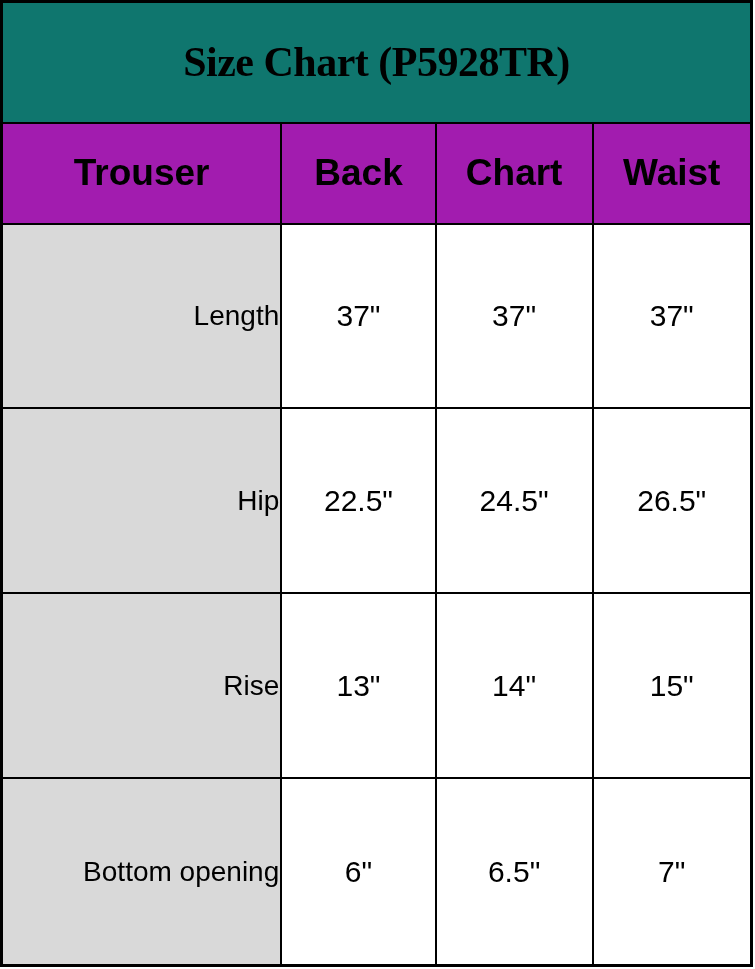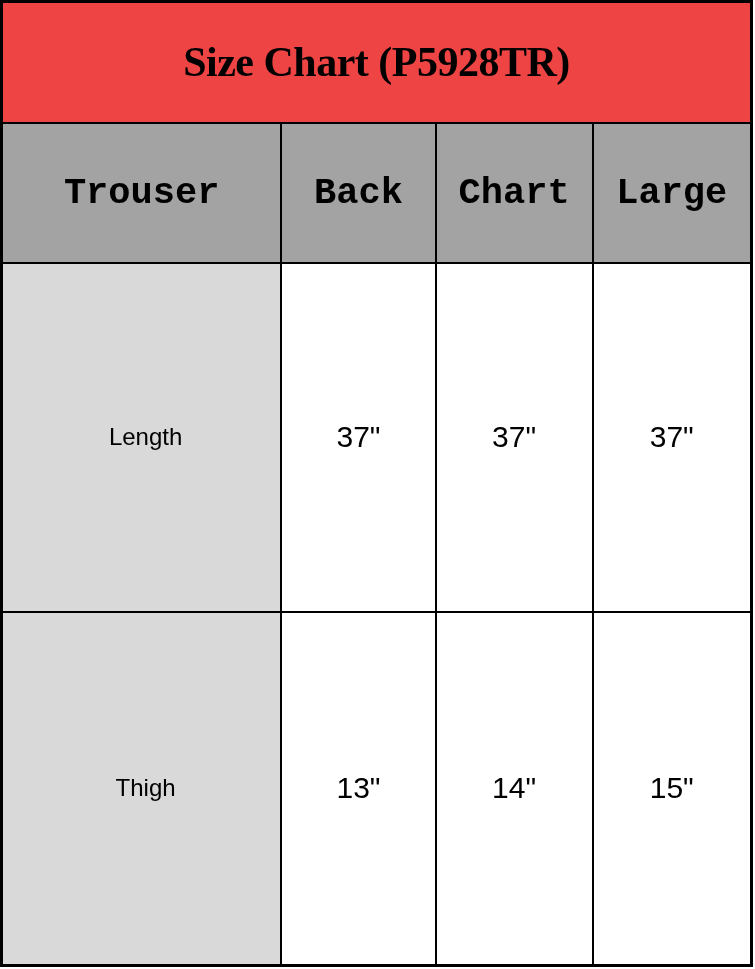--- a/index.html
+++ b/index.html
@@ -28,40 +28,40 @@
     vertical-align: middle;
     overflow: hidden;
   }
   col.c0 { width: 37.3%; }
   col.c1 { width: 20.6%; }
   col.c2 { width: 20.9%; }
   col.c3 { width: 21.2%; }
 
   .title-cell {
     height: 121px;
-    background: #ef4444;
+    background: #0f766e;
     text-align: center;
     font-family: "Liberation Serif", serif;
     font-weight: bold;
     font-size: 42px;
     letter-spacing: -0.5px;
   }
   .head-row th {
-    height: 140px;
-    background: #a3a3a3;
+    height: 101px;
+    background: #a21caf;
     text-align: center;
-    font-family: Liberation Mono, monospace;
+    font-family: Liberation Sans, sans-serif;
     font-weight: bold;
     font-size: 37px;
   }
   .label-cell {
     background: #d9d9d9;
     font-family: "Liberation Sans", sans-serif;
-    font-size: 24px;
-    text-align: center;
+    font-size: 28px;
+    text-align: right;
     padding-left: 9px;
   }
   .value-cell {
     background: #ffffff;
     font-family: "Liberation Sans", sans-serif;
     font-size: 30px;
     text-align: center;
   }
 </style>
 </head>
@@ -76,29 +76,41 @@
         <col class="c3">
     </colgroup>
     <tbody>
       <tr>
         <td colspan="4" class="title-cell">Size Chart (P5928TR)</td>
       </tr>
       <tr class="head-row">
         <th>Trouser</th>
         <th>Back</th>
         <th>Chart</th>
-        <th>Large</th>
+        <th>Waist</th>
       </tr>
       <tr>
         <td class="label-cell">Length</td>
         <td class="value-cell">37"</td>
         <td class="value-cell">37"</td>
         <td class="value-cell">37"</td>
       </tr>
       <tr>
-        <td class="label-cell">Thigh</td>
+        <td class="label-cell">Hip</td>
+        <td class="value-cell">22.5"</td>
+        <td class="value-cell">24.5"</td>
+        <td class="value-cell">26.5"</td>
+      </tr>
+      <tr>
+        <td class="label-cell">Rise</td>
         <td class="value-cell">13"</td>
         <td class="value-cell">14"</td>
         <td class="value-cell">15"</td>
+      </tr>
+      <tr>
+        <td class="label-cell">Bottom opening</td>
+        <td class="value-cell">6"</td>
+        <td class="value-cell">6.5"</td>
+        <td class="value-cell">7"</td>
       </tr>
     </tbody>
   </table>
 </div>
 
 </body></html>

